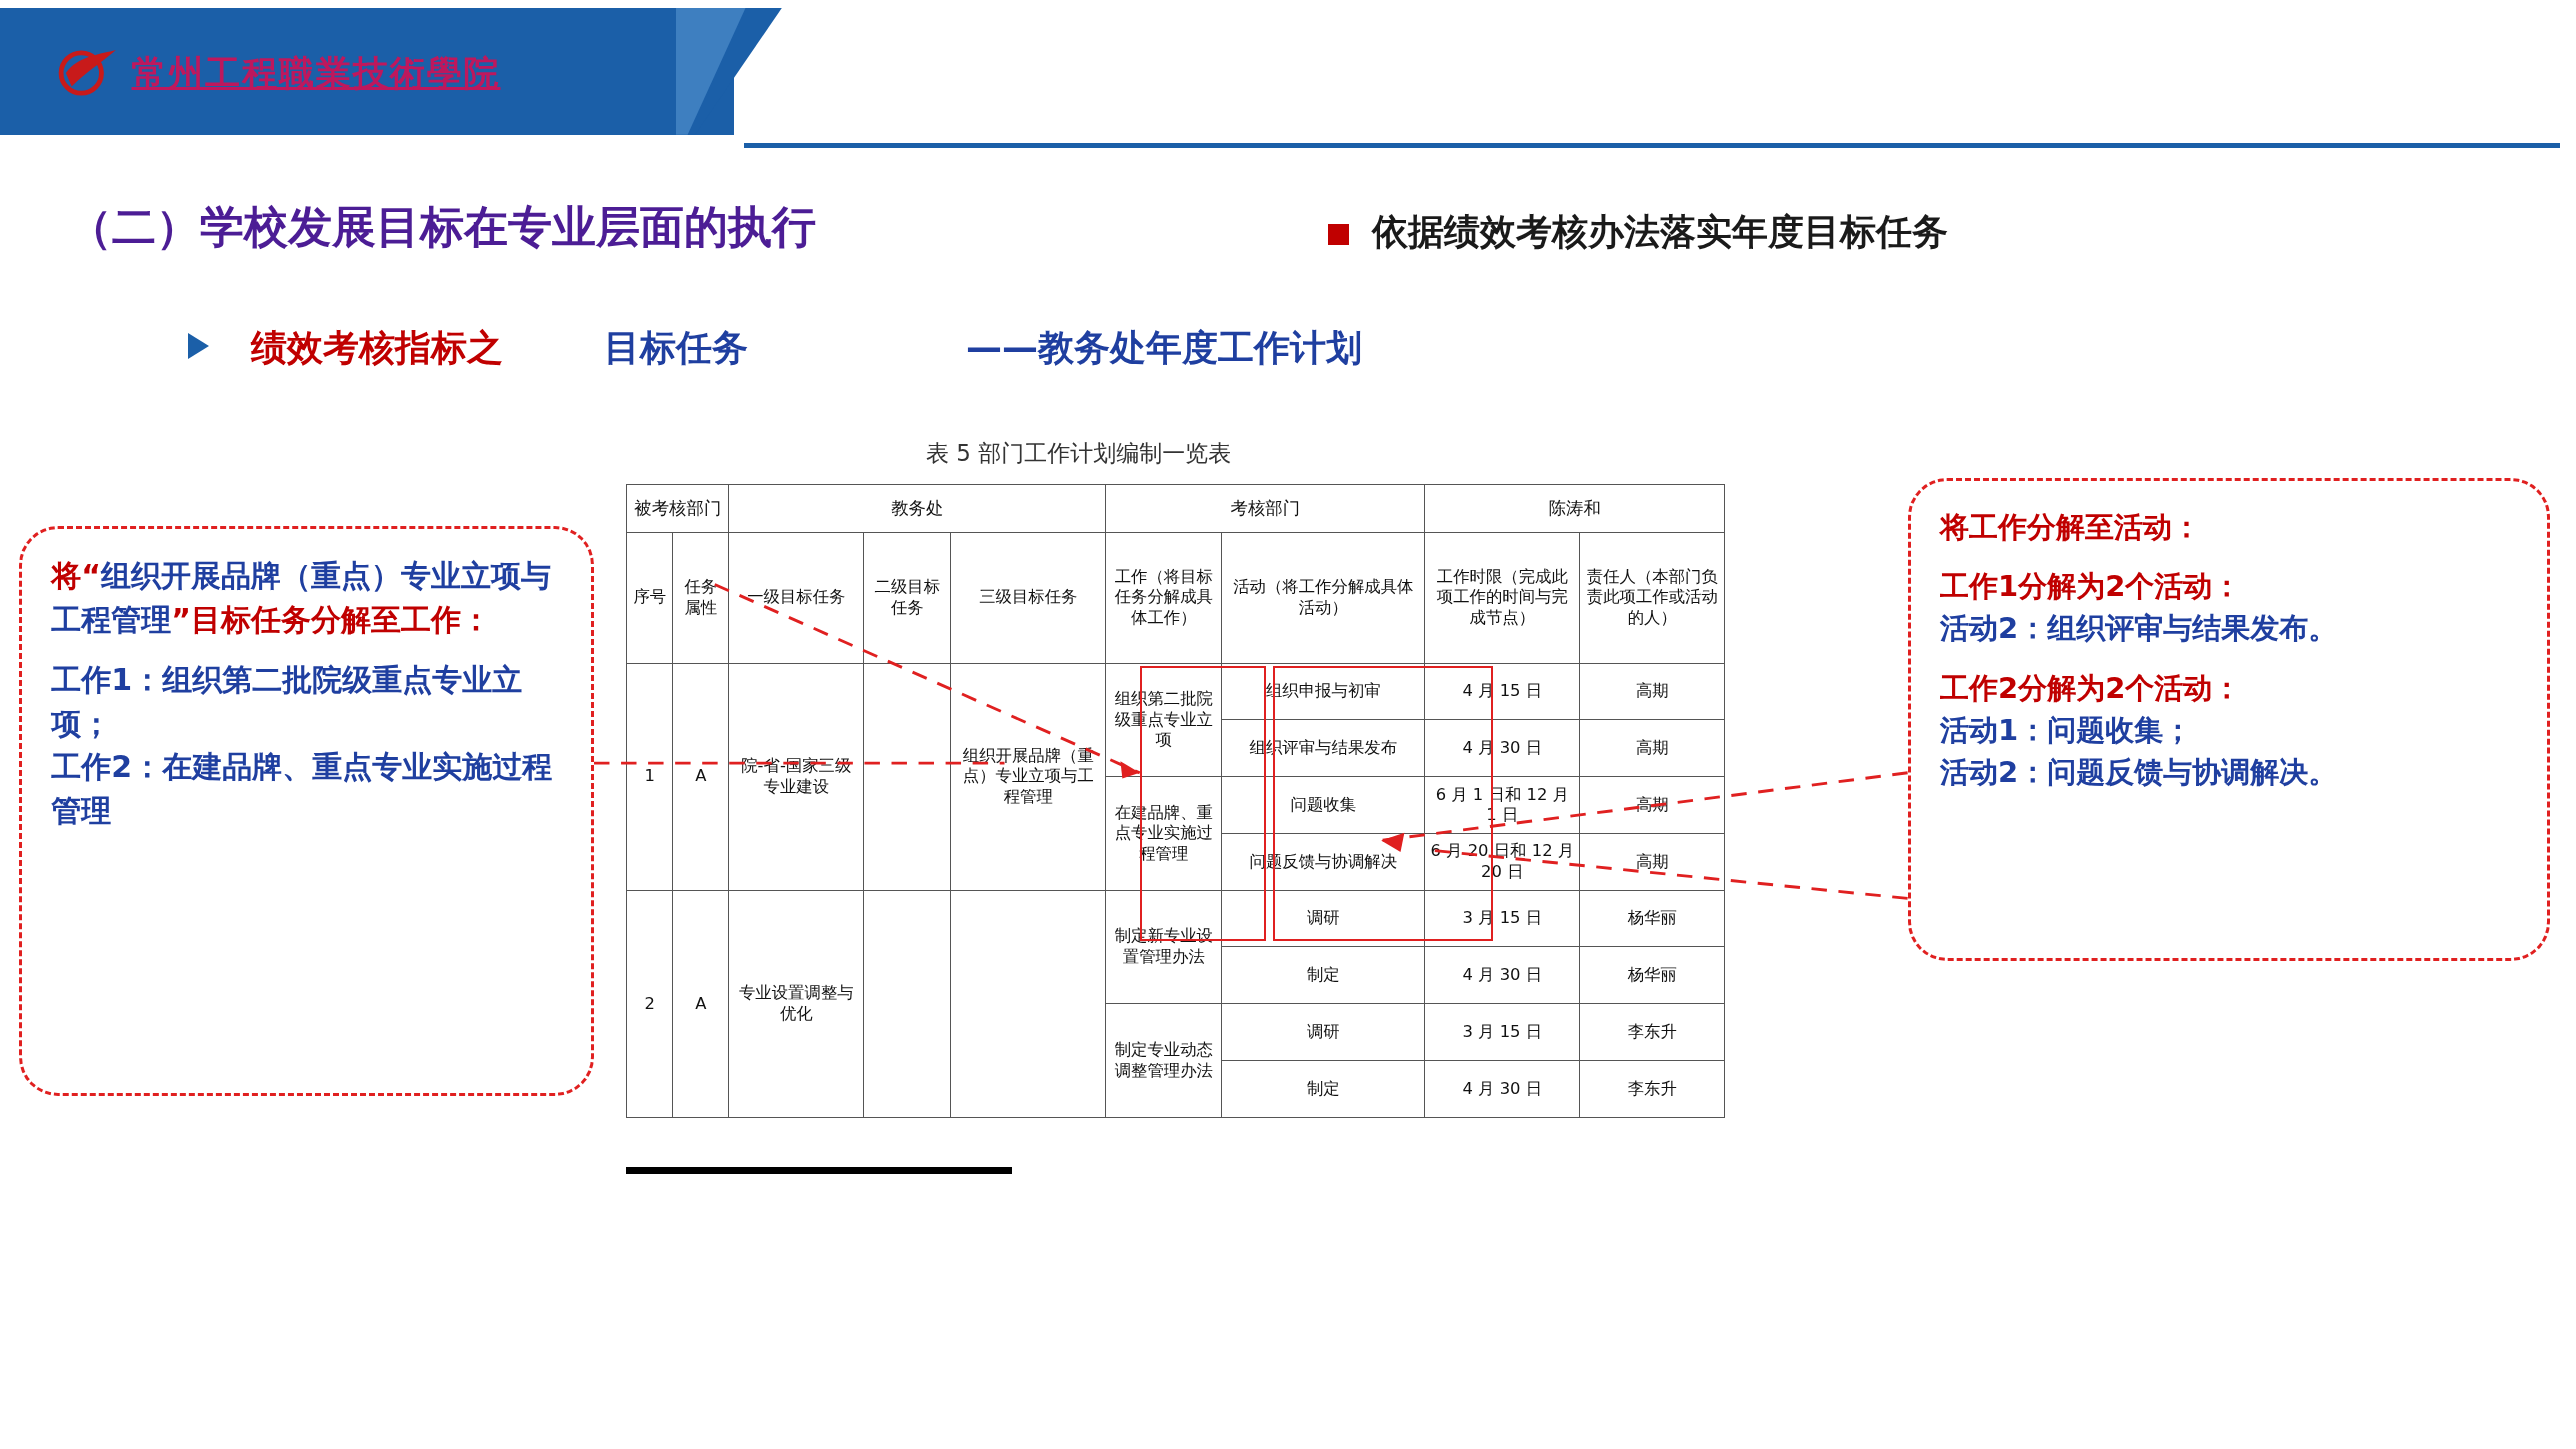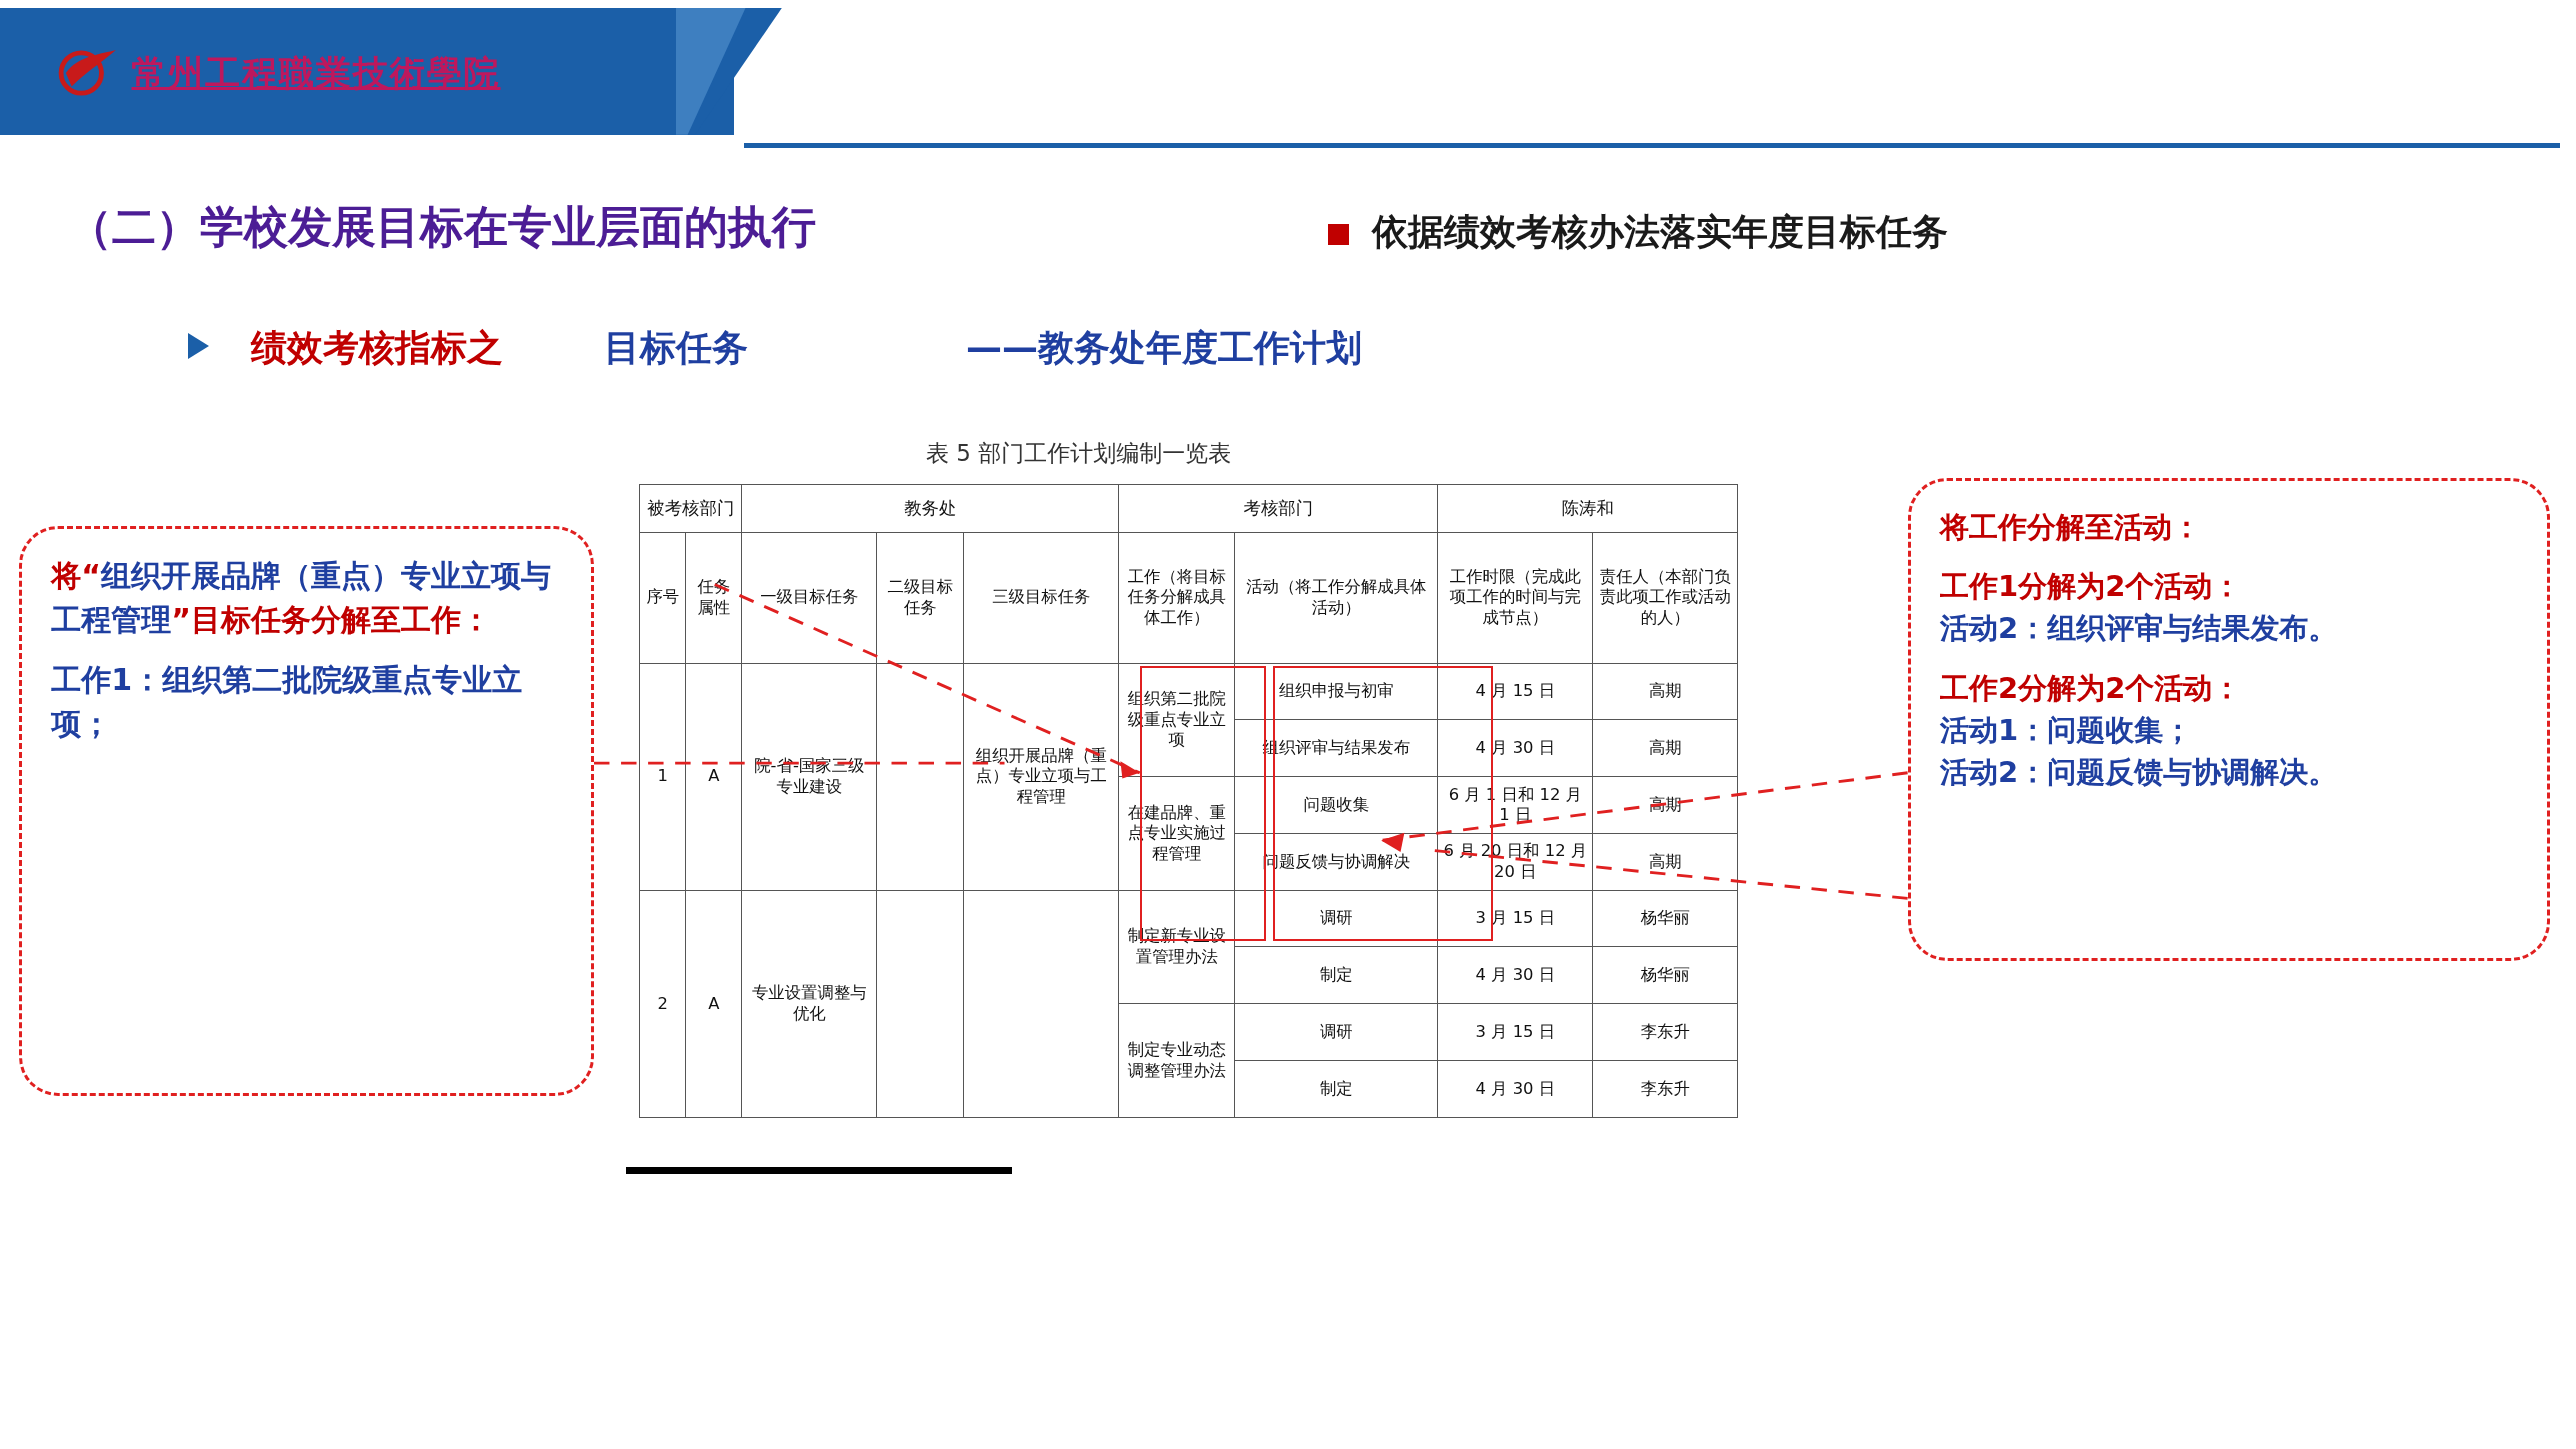--- a/index.html
+++ b/index.html
@@ -189,21 +189,20 @@
   }
   table.wordtable {
     position: absolute;
     left: 19.3px; top: 46px;
     border-collapse: collapse;
     table-layout: fixed;
     background: #fff;
     font-family: "DejaVu Sans", sans-serif;
     font-size: 17.4px;
     color: #111;
-    margin-left: 13px;
   }
   table.wordtable td, table.wordtable th {
     border: 1px solid #555;
     padding: 2.9px 3.9px;
     text-align: center;
     vertical-align: middle;
     font-weight: normal;
     line-height: 1.25;
   }
   .c-seq { width: 46px; }
@@ -274,20 +273,21 @@
 <div class="line3-a">绩效考核指标之</div>
 <div class="line3-b">目标任务</div>
 <div class="line3-c">——教务处年度工作计划</div>
 
 <div class="callout callout-left">
   <div>
     <span class="red">将“</span><span class="blue">组织开展品牌（重点）专业立项与工程管理</span><span class="red">”目标任务分解至工作：</span>
   </div>
   <div class="gap"></div>
   <div class="blue">工作1：组织第二批院级重点专业立项；</div>
+  <div class="blue">工作2：在建品牌、重点专业实施过程管理</div>
 </div>
 
 <div class="callout callout-right">
   <div class="hdr">将工作分解至活动：</div>
   <div class="gap"></div>
   <div class="red">工作1分解为2个活动：</div>
   <div class="blue">活动2：组织评审与结果发布。</div>
   <div class="gap"></div>
   <div class="red">工作2分解为2个活动：</div>
   <div class="blue">活动1：问题收集；</div>

